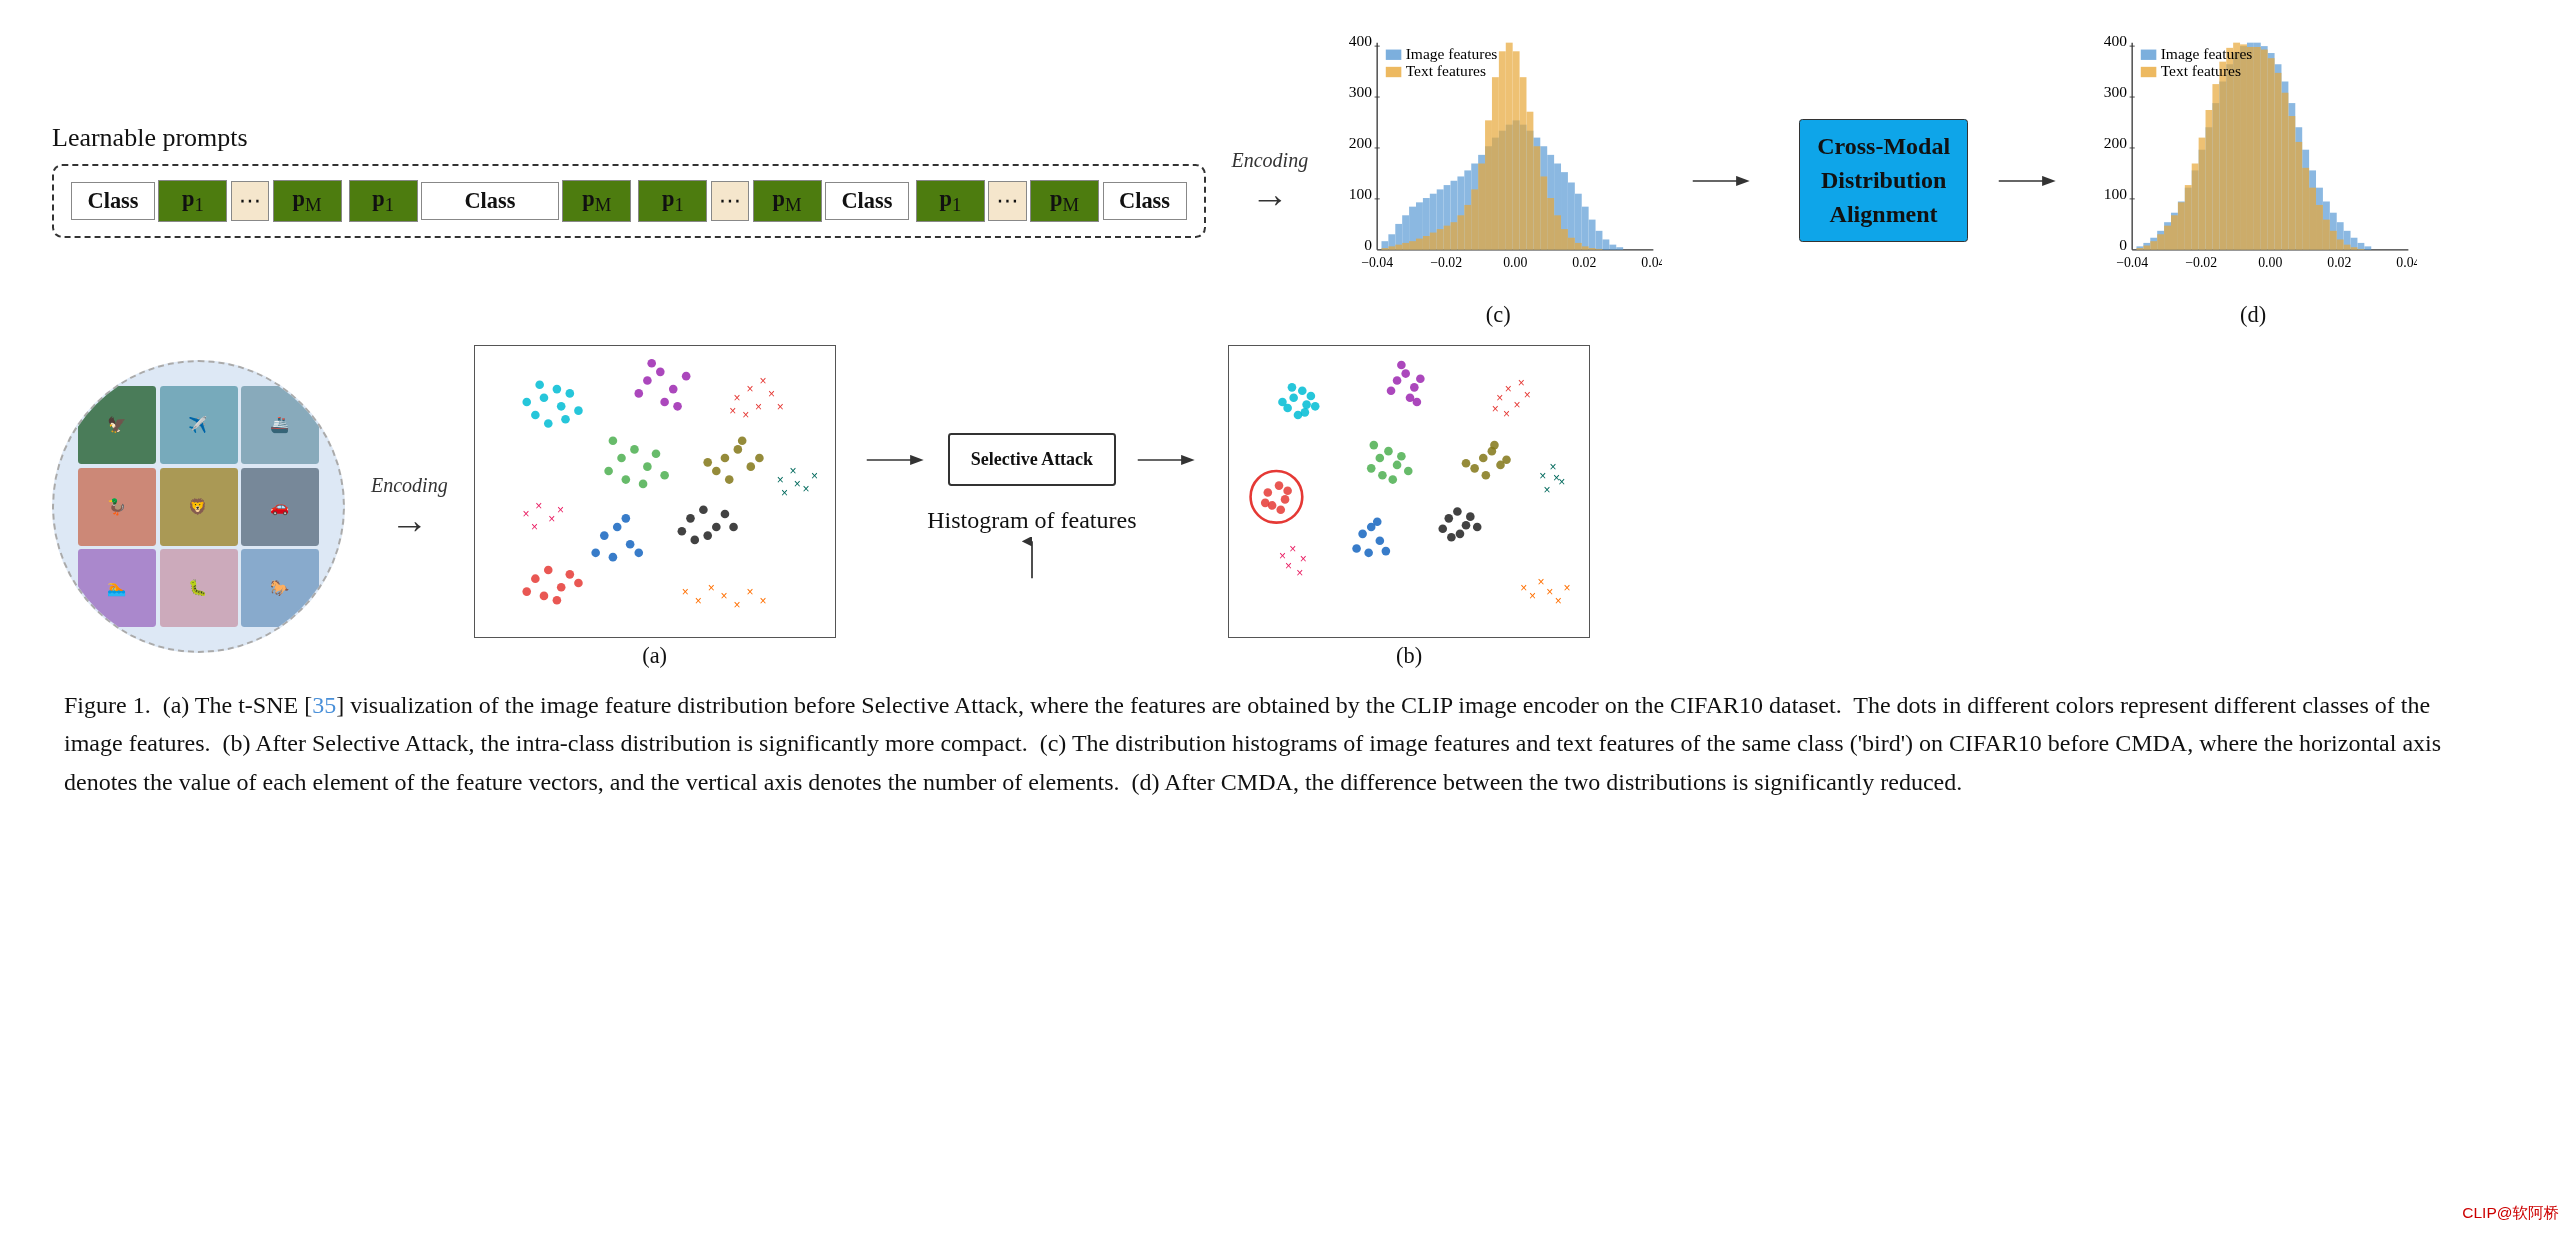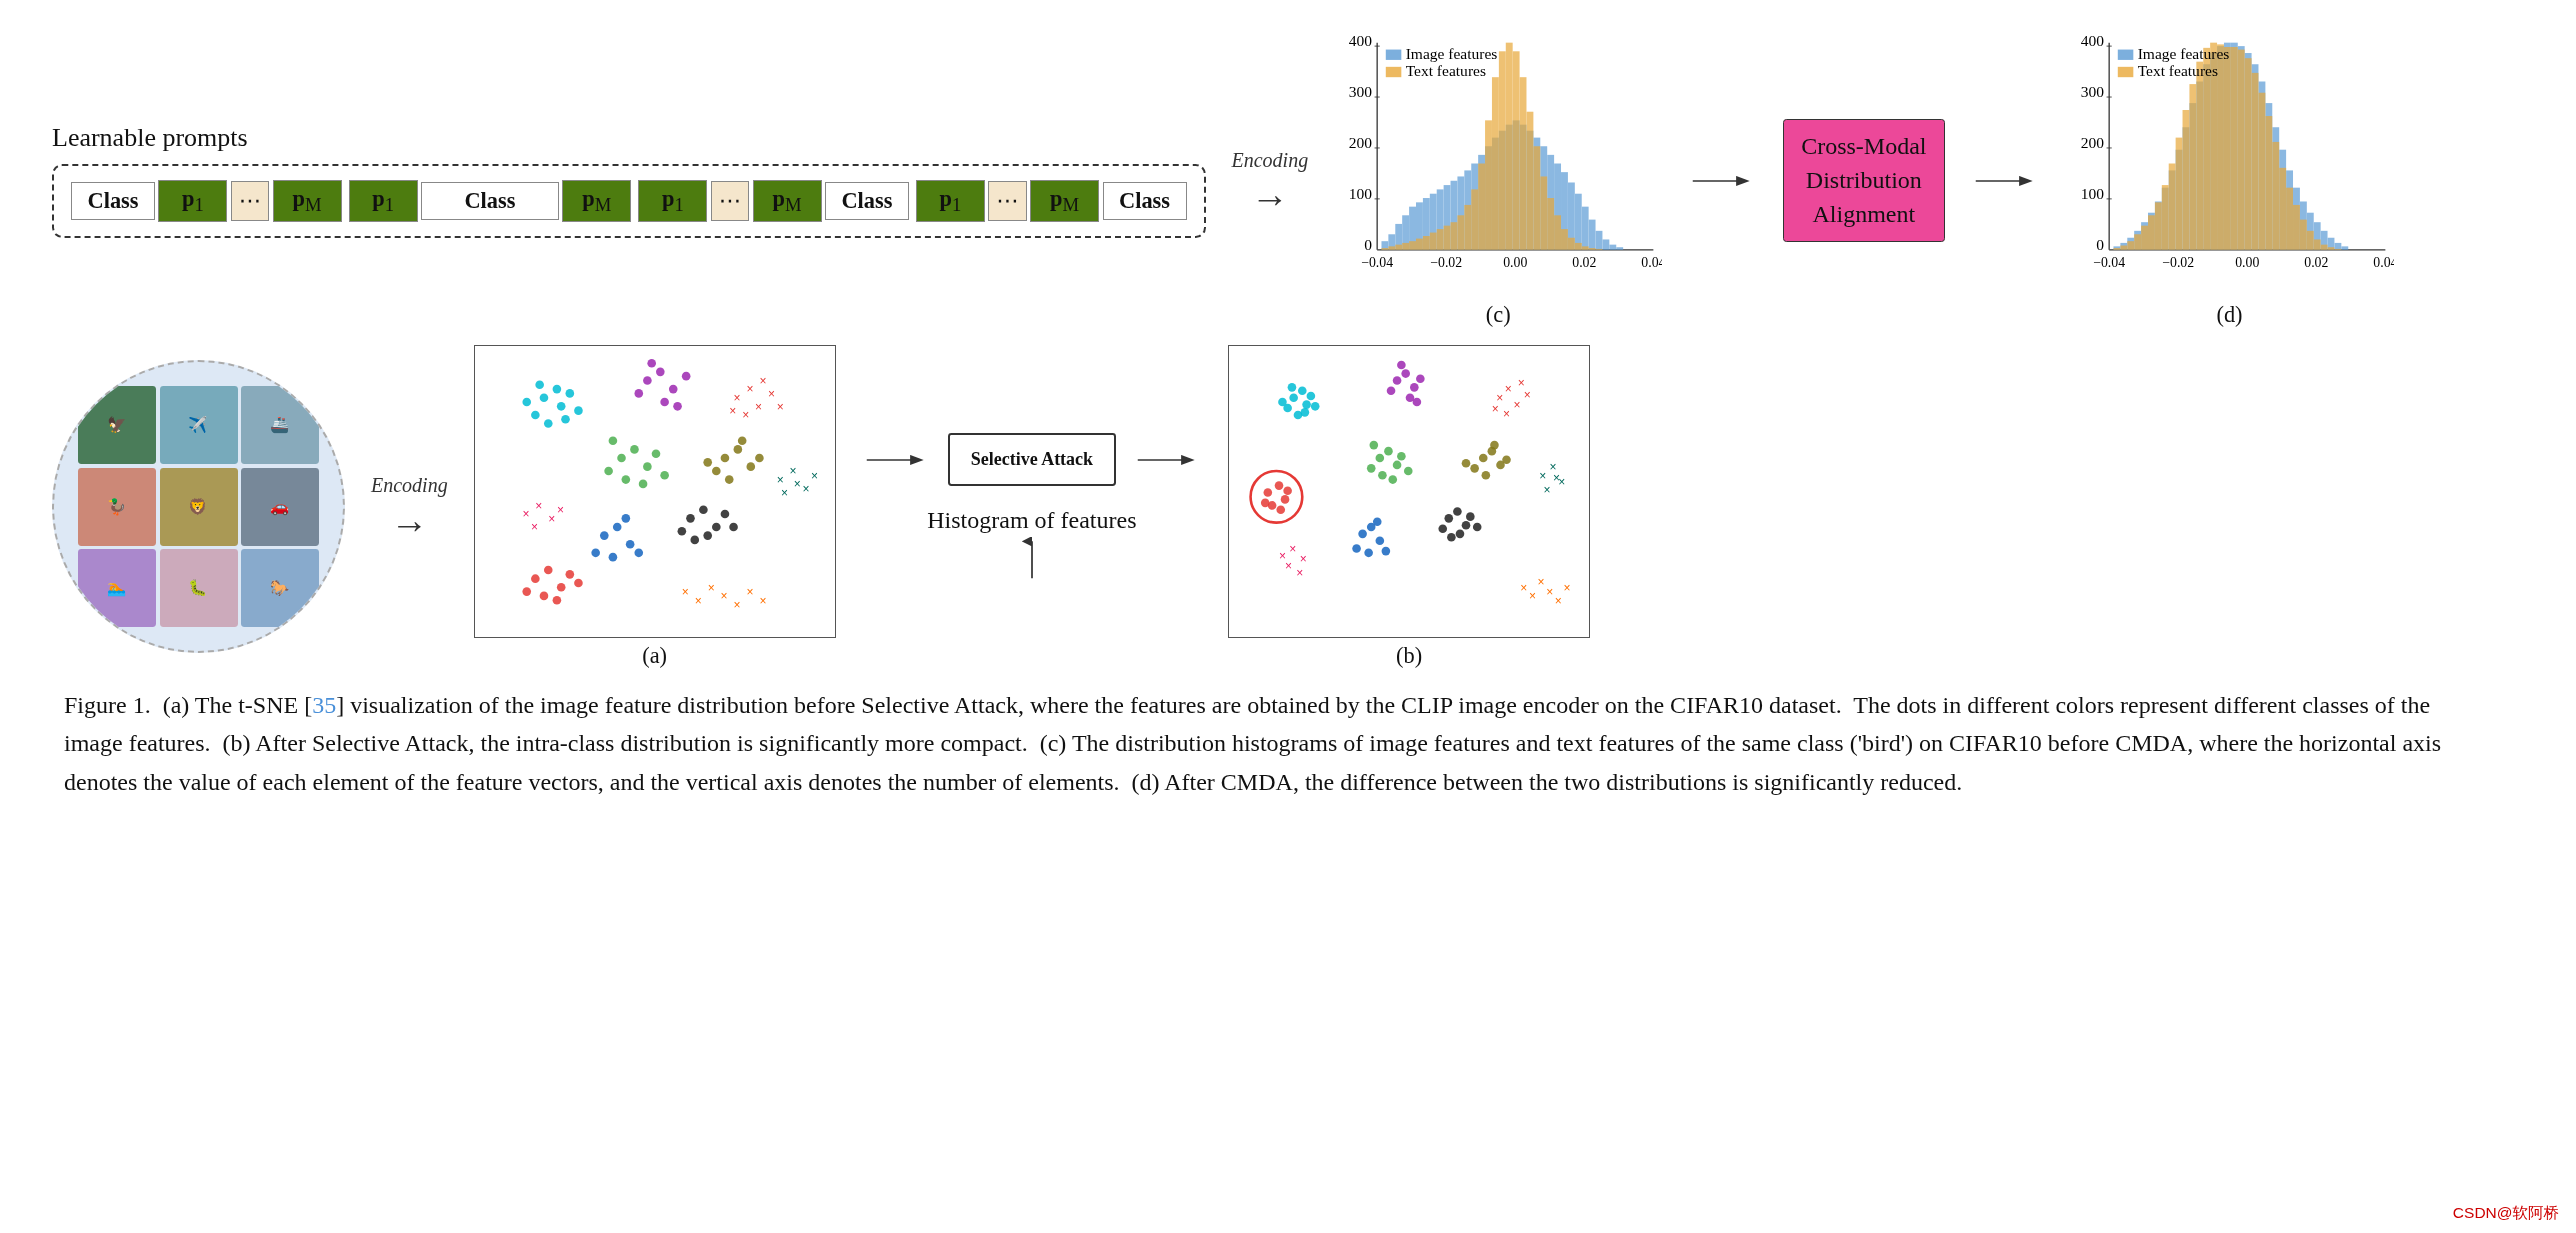--- a/index.html
+++ b/index.html
@@ -91,23 +91,24 @@
     }
 
     
     .cross-modal-box {
       border: 1.7px solid #333;
       border-radius: 3.4px;
       padding: 10.3px 17px;
       text-align: center;
       font-size: 24px;
       line-height: 1.4;
-      font-weight: normal;
-      background: #ec4899;
+      font-weight: bold;
+      background: #0ea5e9;
       white-space: nowrap;
+      margin-left: 16px;
     }
 
     
     .images-circle {
       width: 293px;
       height: 293px;
       border: 2.6px dashed #aaa;
       border-radius: 50%;
       background: #dde8f5;
       display: flex;
@@ -764,14 +765,14 @@
     </div>
 
   </div>
 
   <div class="caption">
     <span>Figure 1.&nbsp; (a) The t-SNE [<span style="color:#4a90d9;">35</span>] visualization of the image feature distribution before Selective Attack, where the features are obtained by the CLIP image encoder on the CIFAR10 dataset.&nbsp; The dots in different colors represent different classes of the image features.&nbsp; (b) After Selective Attack, the intra-class distribution is significantly more compact.&nbsp; (c) The distribution histograms of image features and text features of the same class ('bird') on CIFAR10 before CMDA, where the horizontal axis denotes the value of each element of the feature vectors, and the vertical axis denotes the number of elements.&nbsp; (d) After CMDA, the difference between the two distributions is significantly reduced.</span>
   </div>
 
 </div>
 
-<div class="watermark">CSDN@软阿桥</div>
+<div class="watermark">CLIP@软阿桥</div>
 
 
 </body></html>

